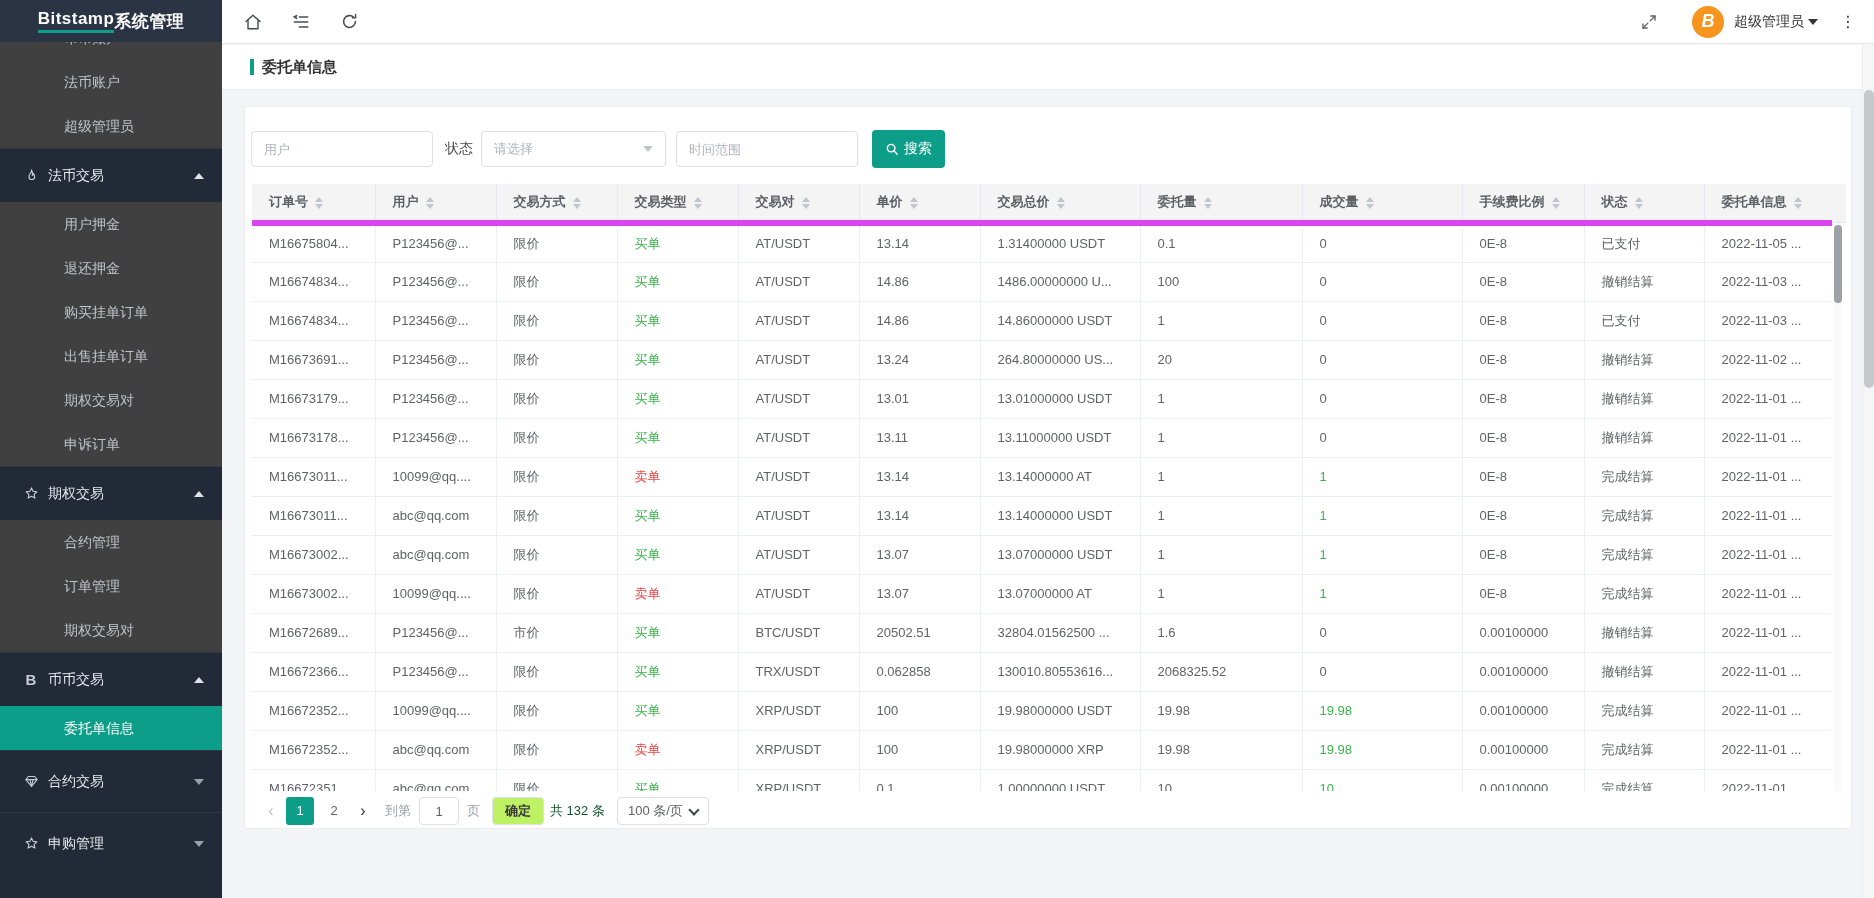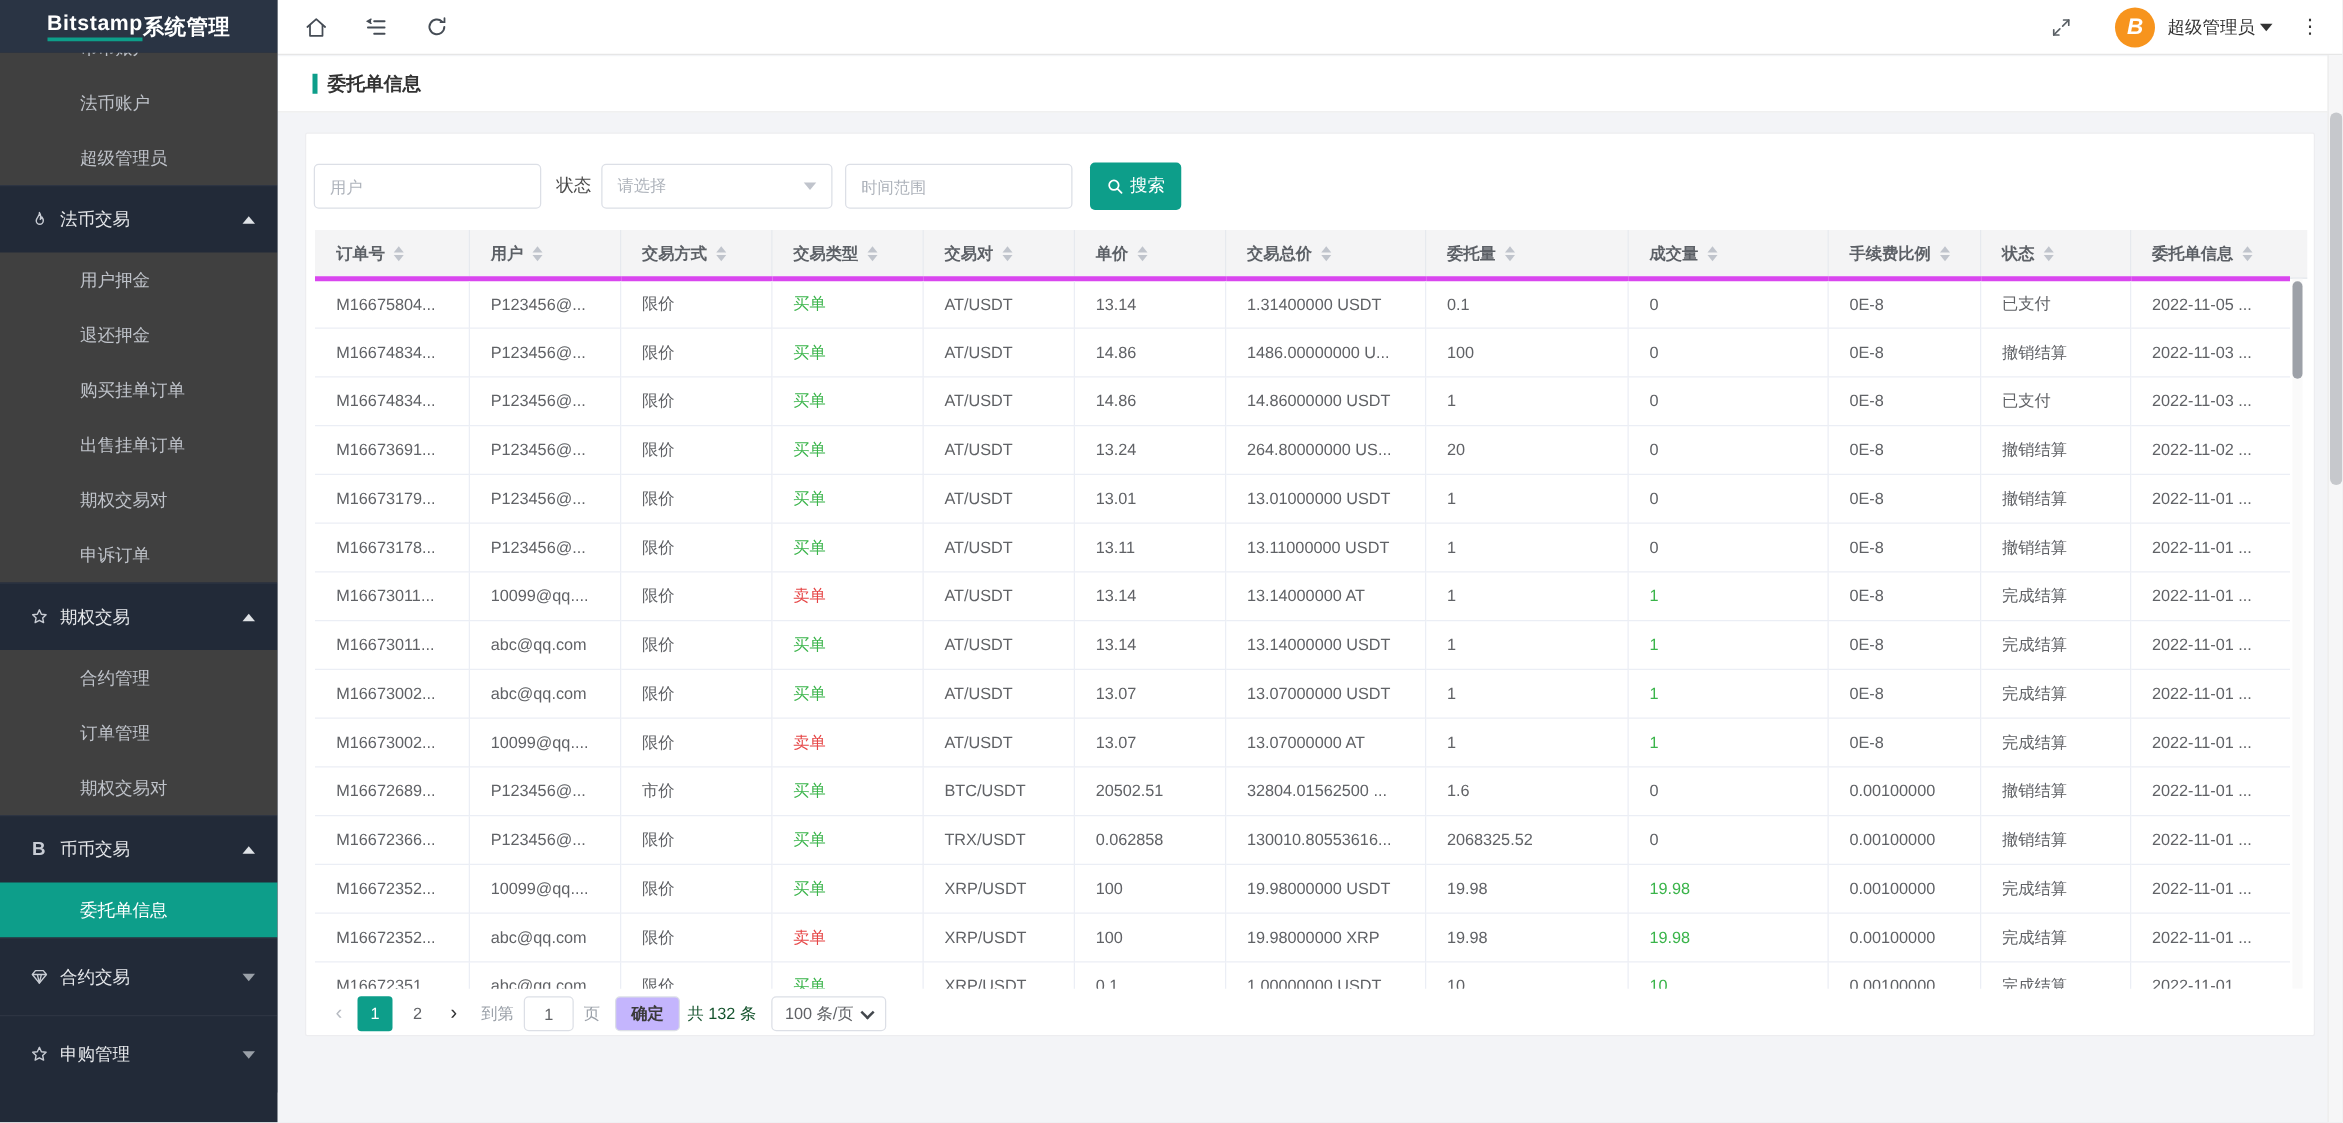--- a/index.html
+++ b/index.html
@@ -52,21 +52,21 @@
   .f-select .sel-text{flex:1;font-size:13px;color:#aeb3bb;}
   .sel-caret{width:0;height:0;border-left:5px solid transparent;border-right:5px solid transparent;border-top:6px solid #c0c4cc;}
   .time-inp{width:182px;margin-left:10px;}
   .search-btn{margin-left:14px;height:38px;padding:0 13px;background:#0d9e8a;color:#fff;border:none;border-radius:4px;font-size:14px;
               display:flex;align-items:center;cursor:pointer;font-family:inherit;}
   .search-btn svg{margin-right:5px;}
   
   .table-wrap{position:absolute;left:7px;top:77px;width:1594px;height:607px;overflow:hidden;}
   table{border-collapse:collapse;table-layout:fixed;width:1580px;font-size:13px;}
   th{background:#f4f4f5;color:#5c6066;font-weight:bold;text-align:left;height:39px;padding:0 0 0 17px;
-     border-right:1px solid #e6e9ee;border-bottom:4px solid #d946ef;white-space:nowrap;cursor:pointer;}
+     border-right:1px solid #e6e9ee;border-bottom:6px solid #d946ef;white-space:nowrap;cursor:pointer;}
   td{height:39px;padding:0 0 0 17px;color:#606266;border-right:1px solid #ebeef5;border-bottom:1px solid #ebeef5;
      white-space:nowrap;overflow:hidden;background:#fff;}
   th:last-child,td:last-child{border-right:none;}
   .sort-caret{display:inline-flex;flex-direction:column;margin-left:7px;vertical-align:middle;}
   .sort-caret i{display:block;width:0;height:0;border-left:4px solid transparent;border-right:4px solid transparent;}
   .sort-caret .up{border-bottom:5px solid #c0c4cc;margin-bottom:2px;}
   .sort-caret .dn{border-top:5px solid #c0c4cc;}
   .c-buy{color:#3ab44a;}
   .c-sell{color:#e64545;}
   .c-filled{color:#3ab44a;}
@@ -76,21 +76,21 @@
   
   .pagination{position:absolute;left:14px;top:690px;height:28px;display:flex;align-items:center;font-size:13px;color:#606266;}
   .pg-chev{width:24px;text-align:center;font-size:16px;color:#b7bbc2;cursor:pointer;}
   .pg-chev.next{color:#303133;}
   .pager{min-width:28px;height:28px;line-height:28px;text-align:center;border-radius:3px;margin:0 3px;cursor:pointer;color:#606266;background:#fff;}
   .pager.active{background:#0d9e8a;color:#fff;}
   .pg-goto-label{margin-left:10px;color:#9aa0a8;}
   .pg-input{width:40px;height:28px;border:1px solid #dcdfe6;border-radius:4px;text-align:center;margin:0 8px;font-size:13px;color:#606266;outline:none;
             font-family:"Liberation Sans","DejaVu Sans",sans-serif;}
   .pg-page{color:#9aa0a8;}
-  .pg-confirm{margin-left:12px;height:28px;padding:0 12px;background:#c4b5fd;border:1px solid #dcdfe6;border-radius:4px;font-size:13px;color:#3a3a3a;
+  .pg-confirm{margin-left:12px;height:28px;padding:0 12px;background:#bef264;border:1px solid #dcdfe6;border-radius:4px;font-size:13px;color:#3a3a3a;
               cursor:pointer;font-family:inherit;font-weight:bold;}
   .pg-total{margin-left:6px;color:#14532d;}
   .pg-size{margin-left:12px;height:28px;border:1px solid #dcdfe6;border-radius:4px;display:flex;align-items:center;padding:0 10px;cursor:pointer;}
   .pg-size .chev{width:8px;height:8px;border-right:2px solid #43474d;border-bottom:2px solid #43474d;transform:rotate(45deg);margin-left:7px;margin-top:-3px;}
   
   .win-scroll{position:absolute;right:0;top:44px;width:12px;height:854px;background:#f6f6f7;border-left:1px solid #ececec;}
   .win-thumb{position:absolute;left:1px;top:46px;width:10px;height:298px;background:#c6c8cc;border-radius:5px;cursor:pointer;}
 </style>
 </head>
 <body>

